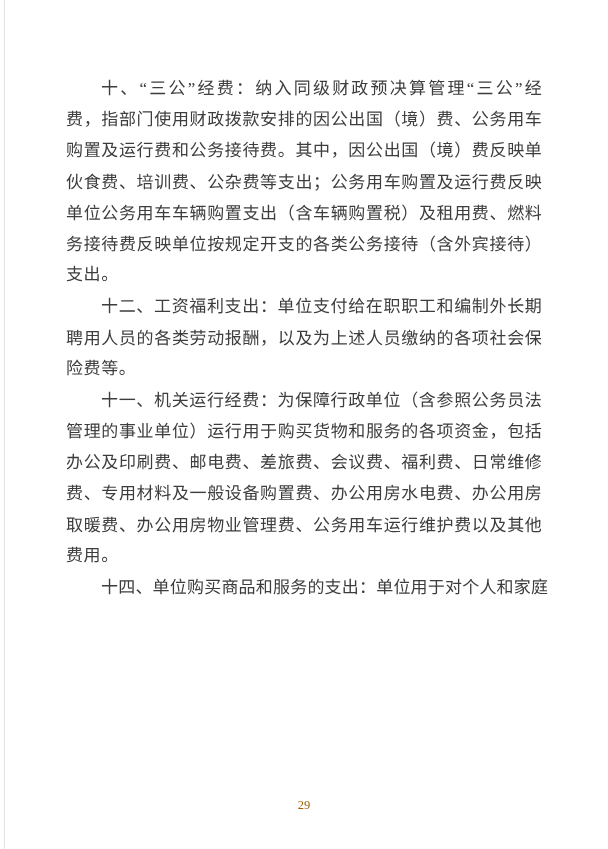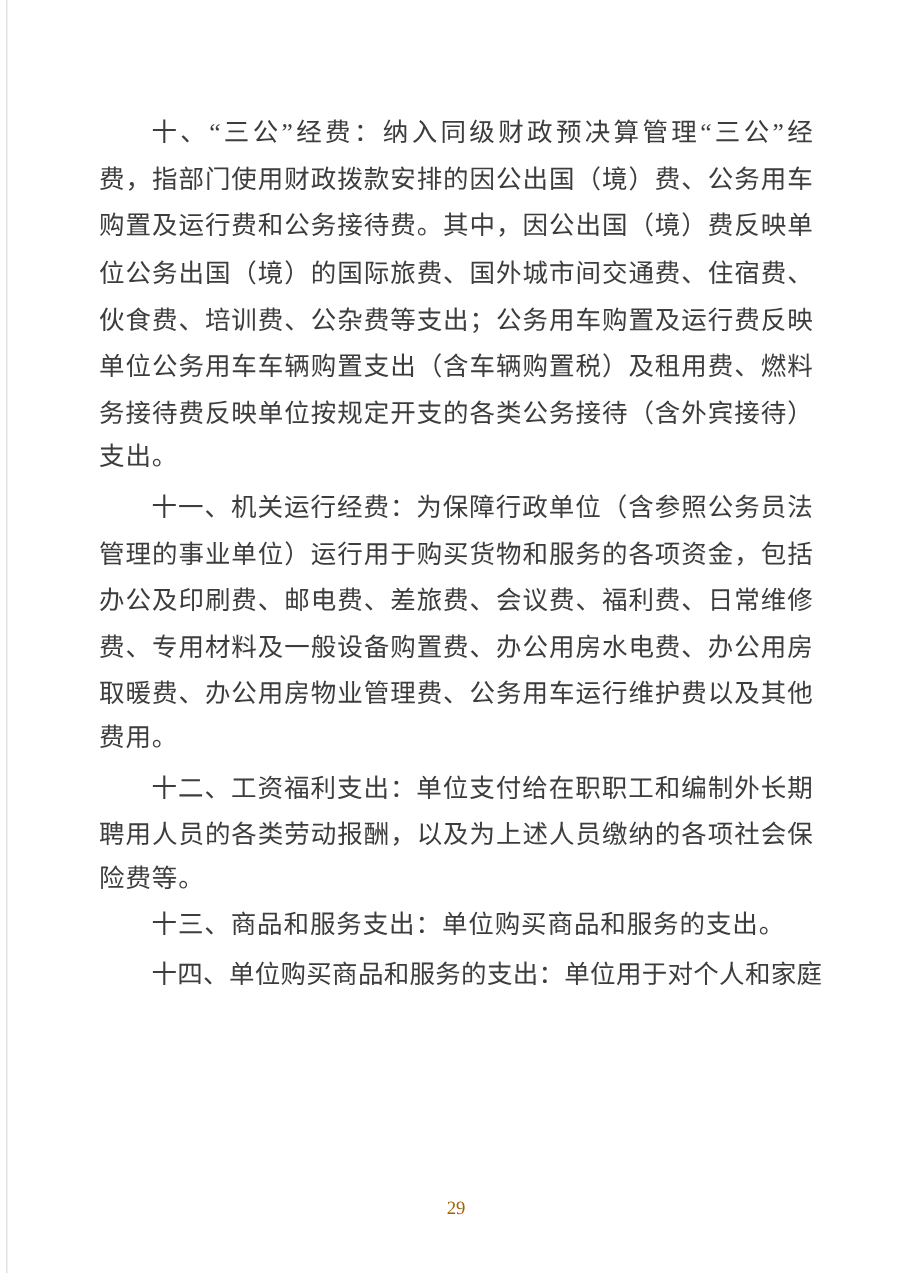--- a/index.html
+++ b/index.html
@@ -65,45 +65,41 @@
 
 <div class="page">
   <div class="edge-line"></div>
 
   <div class="text-block">
 
     <div class="para">
       <div class="line indent">十、“三公”经费：纳入同级财政预决算管理“三公”经</div>
       <div class="line">费，指部门使用财政拨款安排的因公出国（境）费、公务用车</div>
       <div class="line">购置及运行费和公务接待费。其中，因公出国（境）费反映单</div>
-      <div class="line">位公务出国（境）的国际旅费、国外城市间交通费、住宿费、</div>
       <div class="line">伙食费、培训费、公杂费等支出；公务用车购置及运行费反映</div>
       <div class="line">单位公务用车车辆购置支出（含车辆购置税）及租用费、燃料</div>
       <div class="line">务接待费反映单位按规定开支的各类公务接待（含外宾接待）</div>
       <div class="line short">支出。</div>
+    </div>
+
+    <div class="para">
+      <div class="line indent">十二、工资福利支出：单位支付给在职职工和编制外长期</div>
+      <div class="line">聘用人员的各类劳动报酬，以及为上述人员缴纳的各项社会保</div>
+      <div class="line short">险费等。</div>
     </div>
 
     <div class="para">
       <div class="line indent">十一、机关运行经费：为保障行政单位（含参照公务员法</div>
       <div class="line">管理的事业单位）运行用于购买货物和服务的各项资金，包括</div>
       <div class="line">办公及印刷费、邮电费、差旅费、会议费、福利费、日常维修</div>
       <div class="line">费、专用材料及一般设备购置费、办公用房水电费、办公用房</div>
       <div class="line">取暖费、办公用房物业管理费、公务用车运行维护费以及其他</div>
       <div class="line short">费用。</div>
     </div>
 
-    <div class="para">
-      <div class="line indent">十二、工资福利支出：单位支付给在职职工和编制外长期</div>
-      <div class="line">聘用人员的各类劳动报酬，以及为上述人员缴纳的各项社会保</div>
-      <div class="line short">险费等。</div>
-    </div>
-
-    <div class="para">
-      <div class="line indent short">十三、商品和服务支出：单位购买商品和服务的支出。</div>
-    </div>
 
     <div class="para">
       <div class="line indent">十四、单位购买商品和服务的支出：单位用于对个人和家庭</div>
     </div>
 
   </div>
 
   <div class="folio">29</div>
 </div>
 

